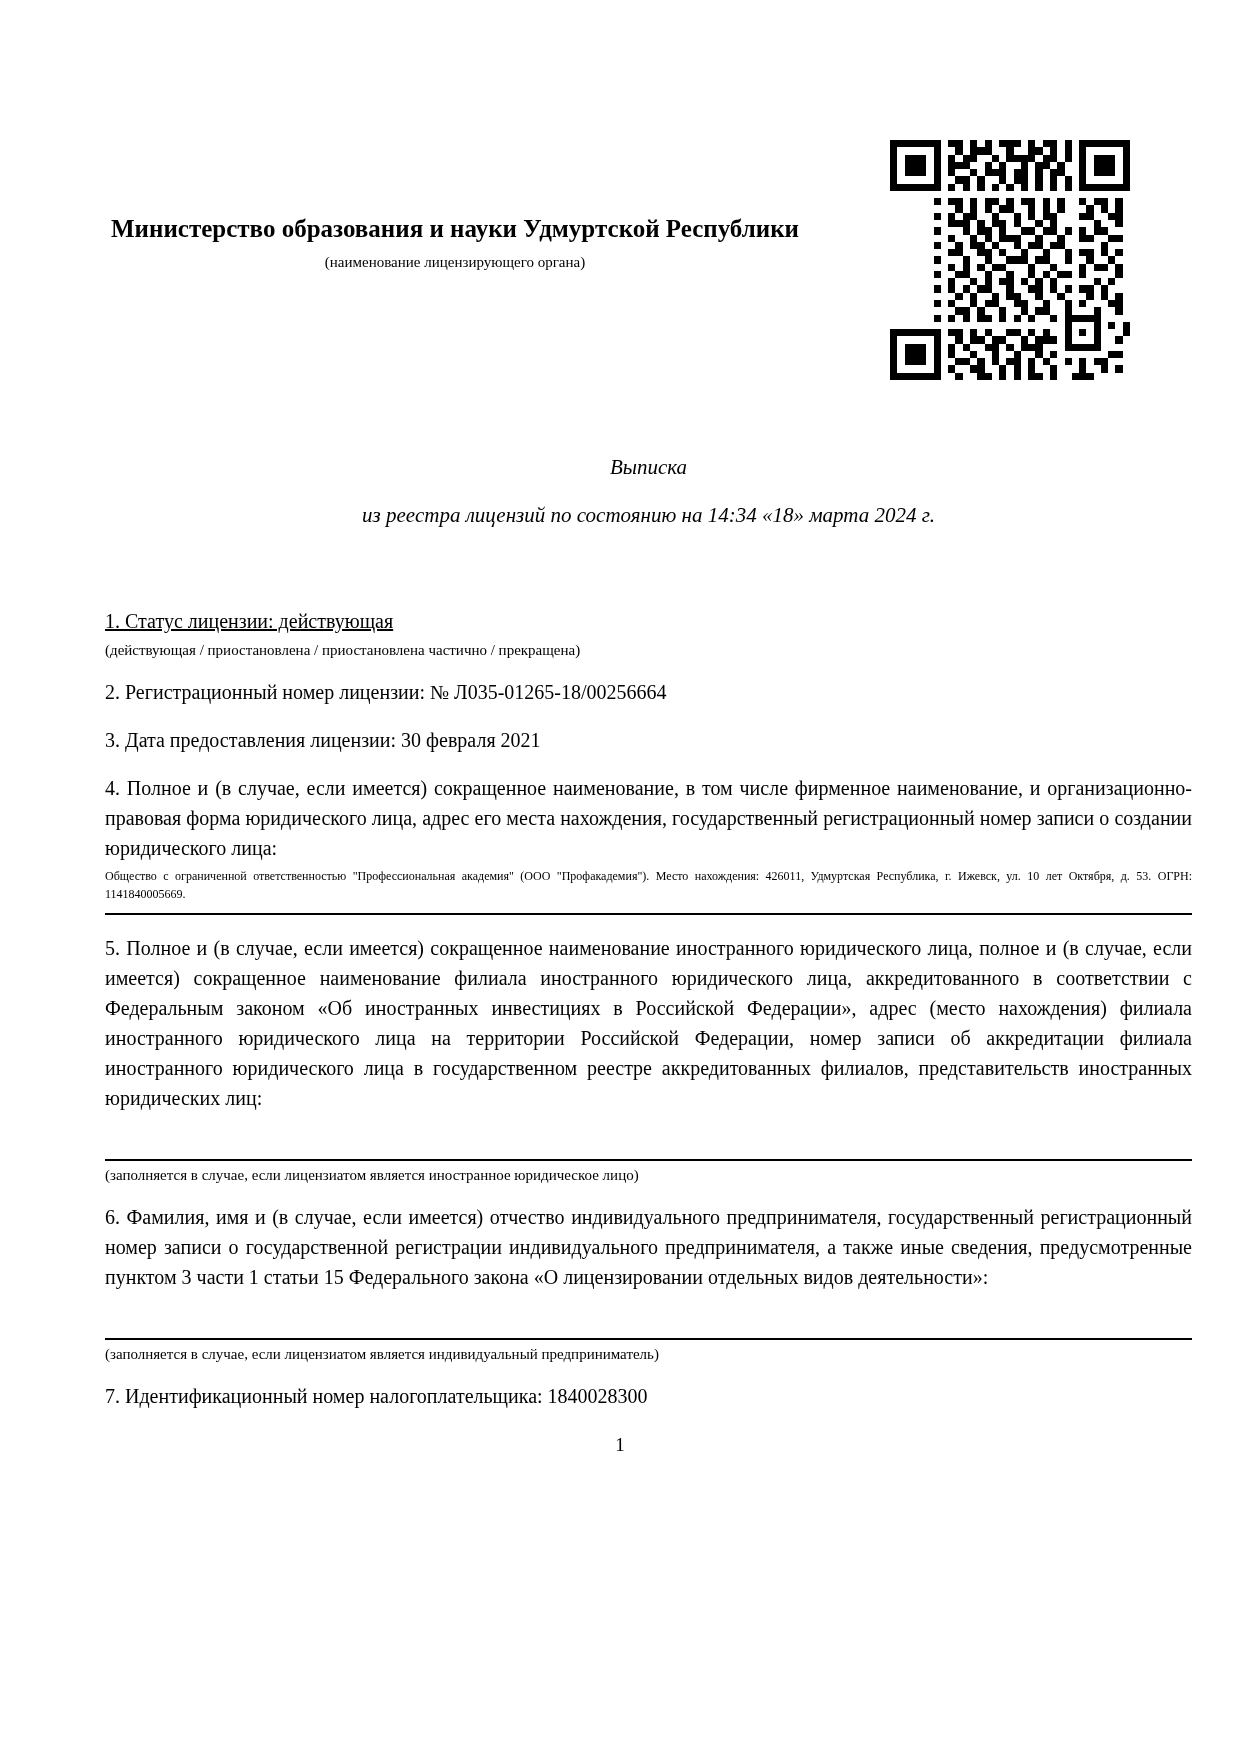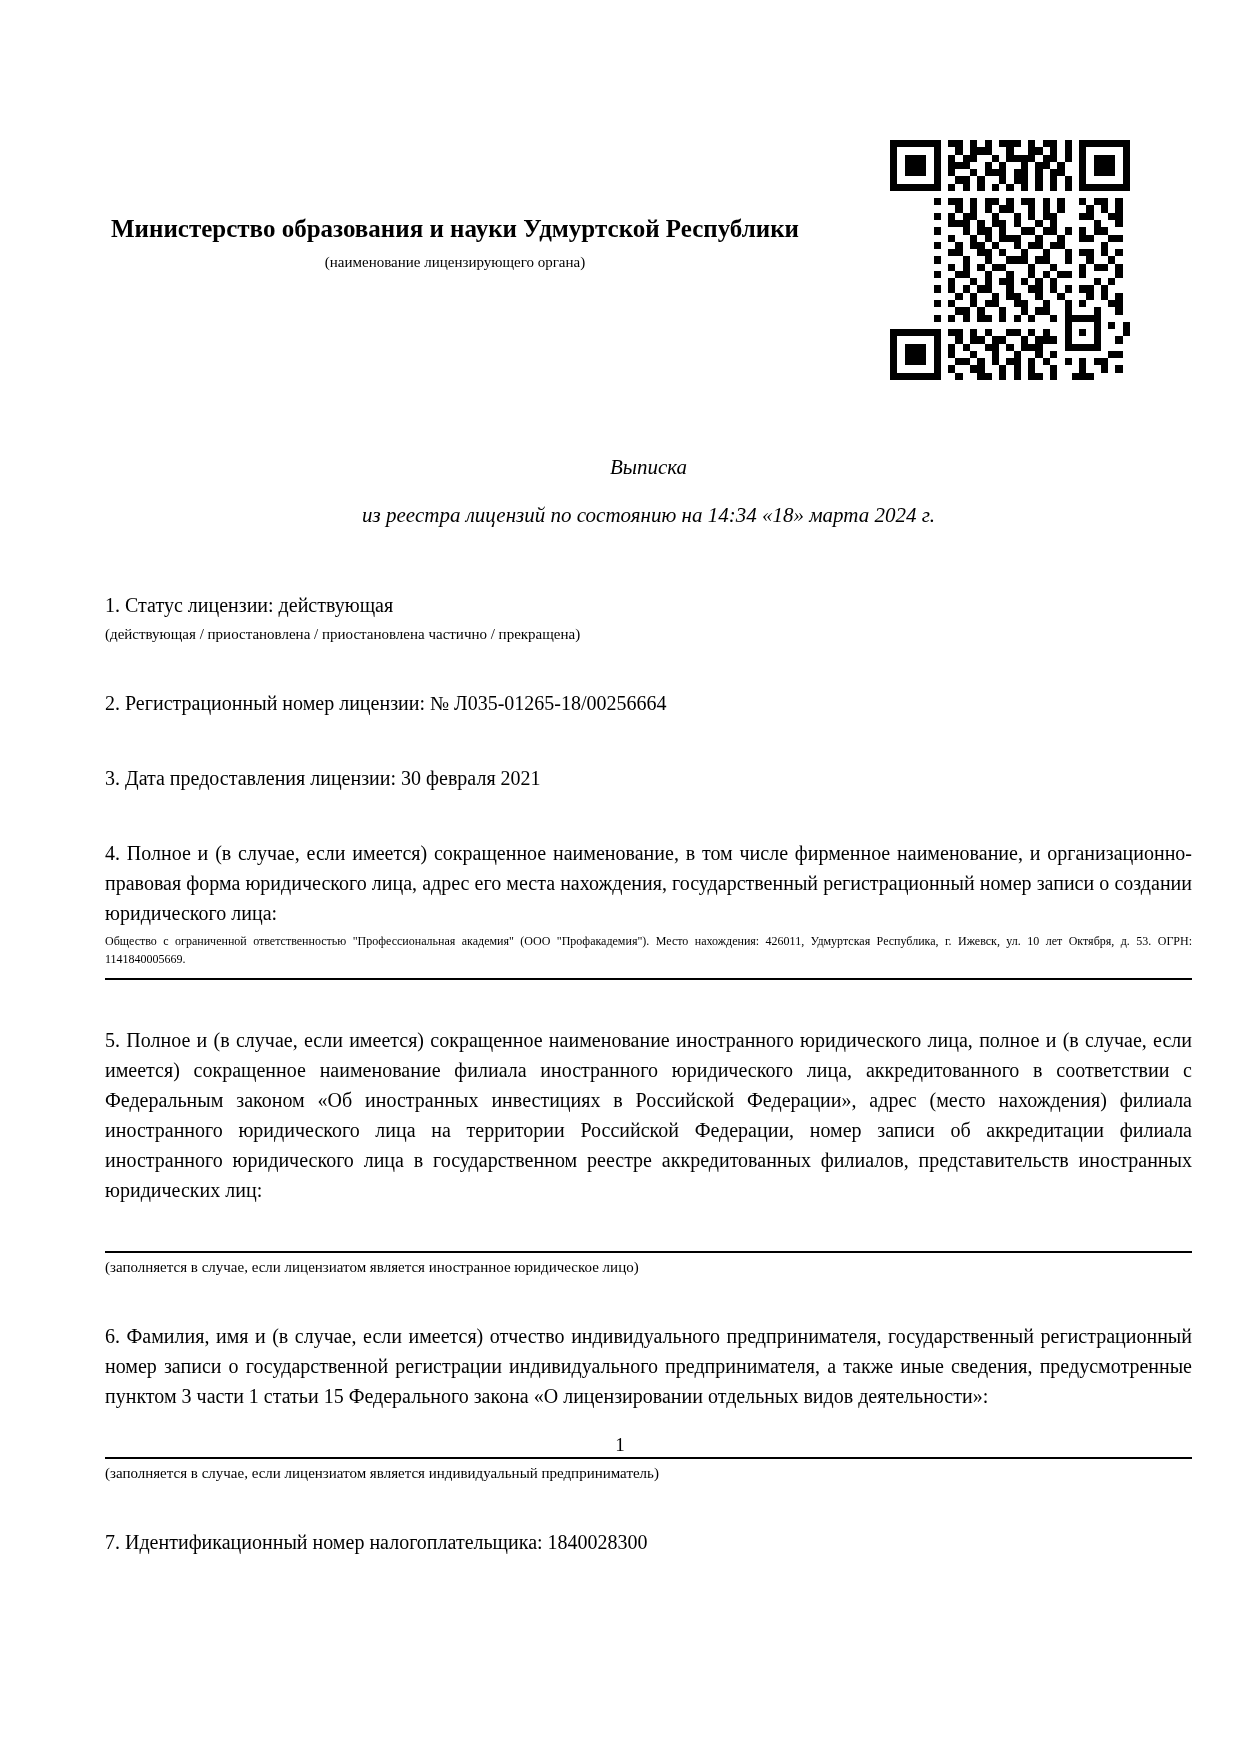--- a/index.html
+++ b/index.html
@@ -54,24 +54,24 @@
     font-size: 21px;
     line-height: 1.55;
     font-style: italic;
   }
   .doc-title .line2 { display: block; margin-top: 16px; }
 
   
   .item {
     font-size: 20px;
     line-height: 1.5;
-    margin-top: 45px;
+    margin-top: 18px;
     text-align: justify;
   }
-  .item.first { margin-top: 58px; }
+  .item.first { margin-top: 74px; text-decoration: underline; }
   .item-note {
     font-size: 15px;
     text-align: left;
     margin-top: 6px;
   }
   .item-body {
     font-size: 12px;
     line-height: 1.5;
     margin-top: 4px;
     text-align: justify;

